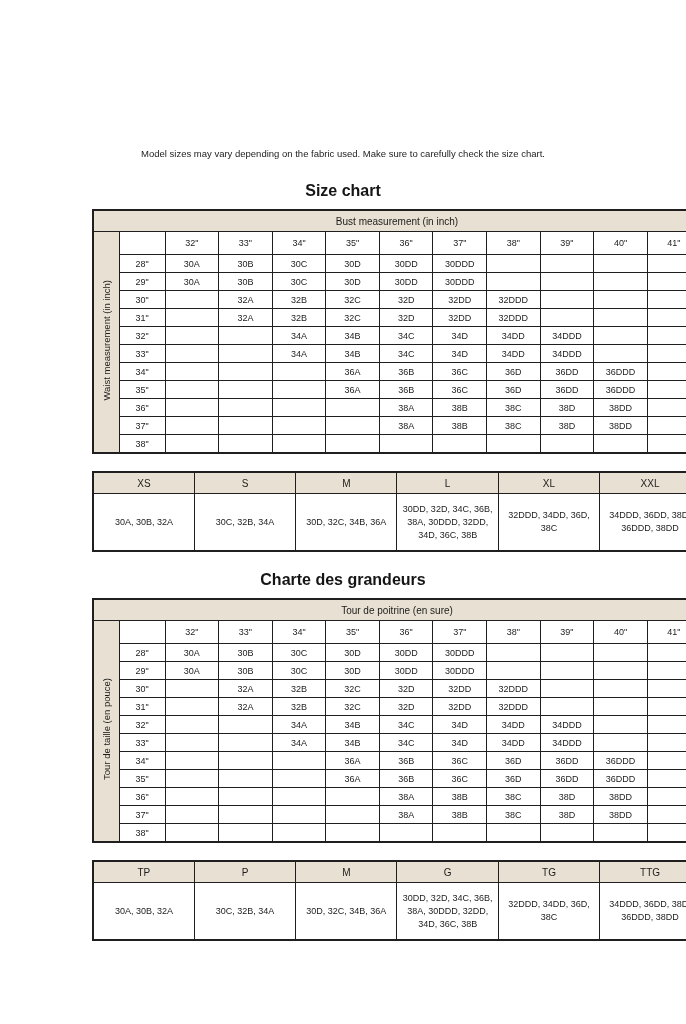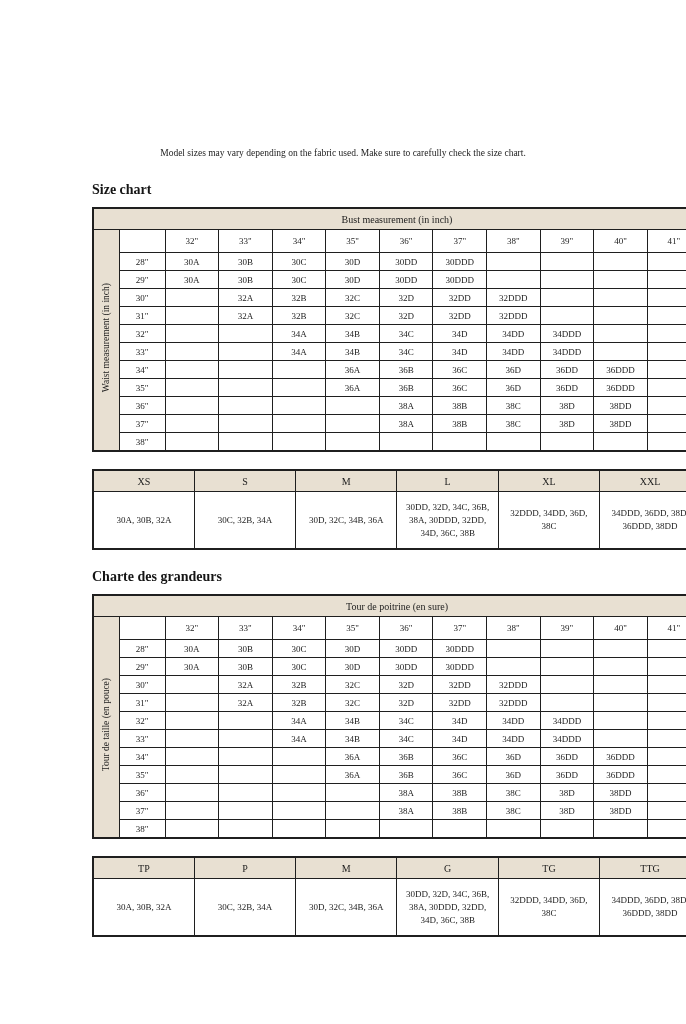--- a/index.html
+++ b/index.html
@@ -2,24 +2,24 @@
 <html><head>
 <meta charset="utf-8">
 <style>
   html,body{margin:0;padding:0;}
   body{
     width:686px;height:1024px;overflow:hidden;
     background:#ffffff;
     font-family:"Liberation Sans", sans-serif;
     color:#1c1c1c;
   }
-  .content{width:502px;margin:0 auto;font-family:Liberation Serif, serif;}
+  .content{width:502px;margin:0 auto;}
   .intro{margin-top:145px;text-align:center;font-size:9.5px;line-height:17px;color:#1c1c1c;}
   .section-title{
-    font-size:14px;font-weight:bold;color:#151515;
+    text-align:center;font-size:16px;font-weight:bold;color:#151515;
     margin:20px 0 9px 0;
   }
   .section-title.second{margin-top:19px;}
   table{border-collapse:collapse;width:610px;table-layout:fixed;}
   table.matrix, table.letter{border:2px solid #1f1f1f;}
   td,th{
     border:1px solid #1f1f1f;padding:0;margin:0;
     text-align:center;vertical-align:middle;
     font-weight:normal;color:#1c1c1c;
   }

